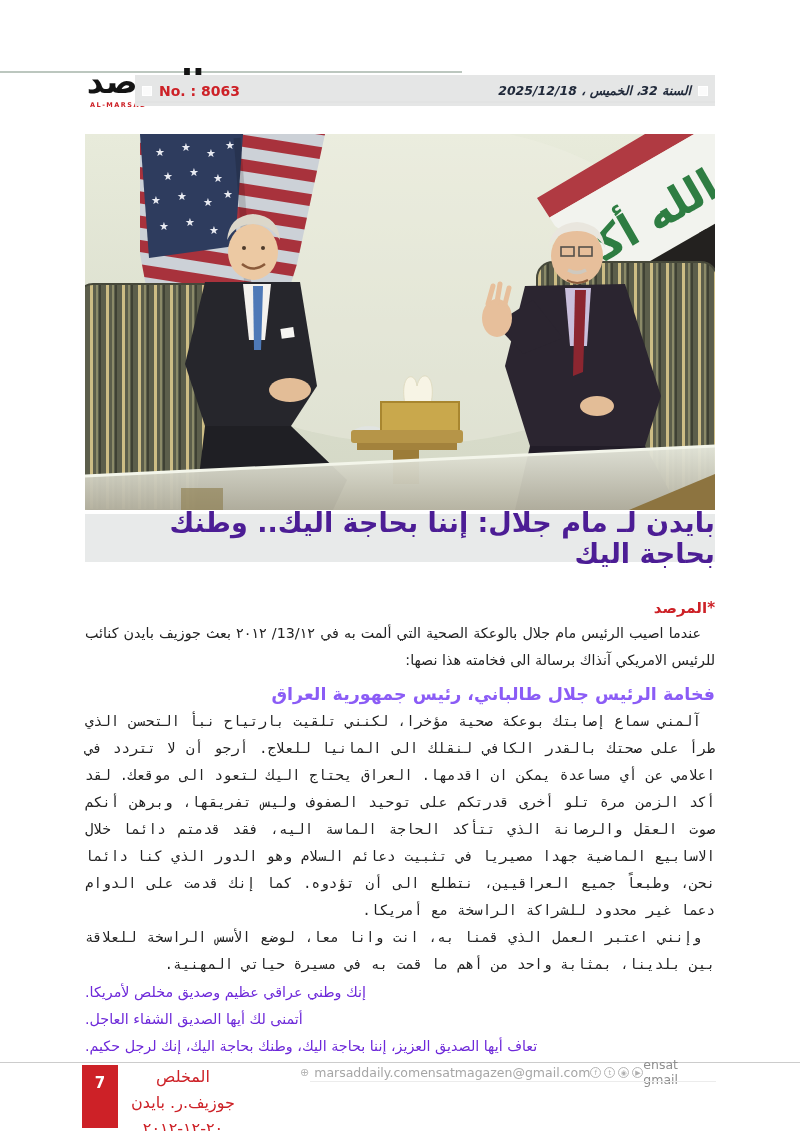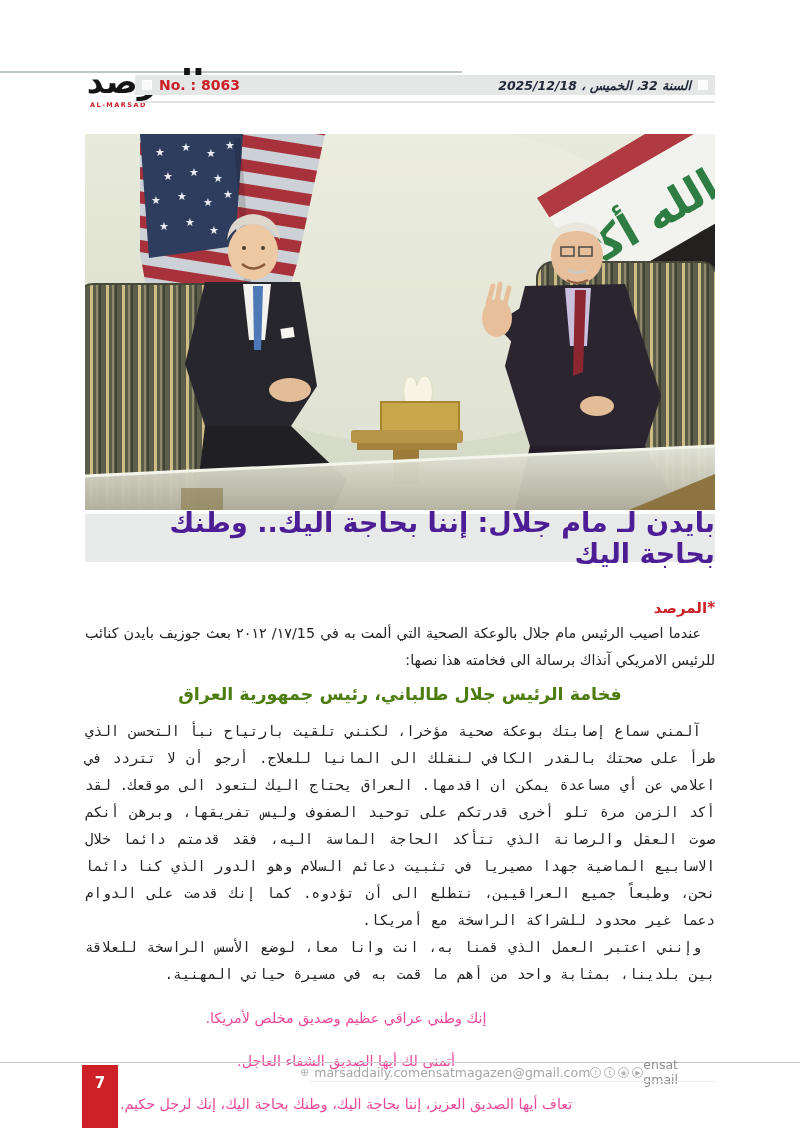--- a/index.html
+++ b/index.html
@@ -8,44 +8,44 @@
 
   
   .top-rule{position:absolute;left:0;top:71px;width:462px;height:2px;background:#bcc7bf;}
   .logo{position:absolute;left:84px;top:63px;width:120px;height:46px;}
   .logo-ar{position:relative;direction:rtl;font-size:33px;font-weight:bold;color:#141414;
            line-height:38px;letter-spacing:-1px;}
   .logo-dot{position:absolute;left:57px;top:12px;width:12px;height:12px;border-radius:50%;
             background:#cd2127;}
   .logo-la{position:absolute;left:6px;top:38px;font-size:6.5px;font-weight:bold;
            color:#cd2127;letter-spacing:1.5px;text-align:right;}
-  .meta-bar{position:absolute;left:135px;top:75px;width:580px;height:20px;background:#e5e6e6;
+  .meta-bar{position:absolute;left:135px;top:75px;width:580px;height:31px;background:#e5e6e6;
             display:flex;align-items:center;}
   .meta-sq{width:8px;height:8px;background:#fbfbfb;border:1px solid #fff;margin:0 7px;flex:0 0 auto;}
   .issue{color:#cd2127;font-weight:bold;font-size:14px;direction:ltr;}
   .edition-date{margin-left:auto;color:#20293a;font-weight:bold;font-size:12.5px;direction:rtl;font-style:italic;}
   .meta-underline{position:absolute;left:135px;top:101px;width:580px;height:2px;background:#e2e3e3;}
 
   
   .photo{position:absolute;left:85px;top:134px;width:630px;height:376px;background:#dfe3d4;
          box-shadow:0 0 0 1px #e3e3e3 inset;}
 
   
   .headline-bar{position:absolute;left:85px;top:514px;width:630px;height:48px;background:#e8eaea;
                 display:flex;align-items:center;justify-content:center;}
   .headline-bar h1{margin:0;direction:rtl;font-size:27px;font-weight:bold;color:#4c1d95;}
 
   
   .article{position:absolute;left:85px;top:598px;width:630px;direction:rtl;color:#232323;}
   .source-tag{color:#cd2127;font-weight:bold;font-size:15px;line-height:20px;margin:0 0 2px;}
   .intro{font-size:14.3px;line-height:27px;text-align:justify;text-indent:14px;margin:0 0 9px;}
-  .salutation{text-align:center;color:#4d7c0f;font-size:17.5px;font-weight:bold;margin:10px 0 15px;}
+  .salutation{color:#8b5cf6;font-size:17.5px;font-weight:bold;margin:10px 0 5px;}
   .body-par{font-size:14.3px;line-height:27px;text-align:justify;text-indent:14px;margin:0;font-family:Liberation Mono, monospace;}
-  .red-line{color:#ec4899;font-size:14.3px;line-height:27px;text-align:center;
-            padding-right:108px;margin:16px;}
+  .red-line{color:#6d28d9;font-size:14.3px;line-height:27px;text-align:left;
+            padding-right:108px;margin:0;}
   .signature{color:#cd2127;font-size:16px;line-height:26px;width:140px;
              margin:4px 462px 0 0;text-align:center;}
 
   
   .footer-rule{position:absolute;left:0;top:1062px;width:800px;height:1px;background:#cccccc;}
   .page-box{position:absolute;left:82px;top:1065px;width:36px;height:63px;background:#cd2127;
             color:#fff;font-weight:bold;font-size:15px;text-align:center;line-height:36px;}
   .footer-row{position:absolute;left:300px;top:1063px;width:416px;height:18px;display:flex;
               align-items:center;color:#a6a6a6;font-size:12.5px;justify-content:space-between;}
   .footer-item{display:flex;align-items:center;gap:5px;}
@@ -196,21 +196,21 @@
       </g>
     </svg>
   </div>
 
   <div class="headline-bar">
     <h1>بايدن لـ مام جلال: إننا بحاجة اليك.. وطنك بحاجة اليك</h1>
   </div>
 
   <div class="article">
     <p class="source-tag">*المرصد</p>
-    <p class="intro">عندما اصيب الرئيس مام جلال بالوعكة الصحية التي ألمت به في ١٧/15/ ٢٠١٢ بعث جوزيف بايدن كنائب للرئيس الامريكي آنذاك برسالة الى فخامته هذا نصها:</p>
+    <p class="intro">عندما اصيب الرئيس مام جلال بالوعكة الصحية التي ألمت به في 13/١٢/ ٢٠١٢ بعث جوزيف بايدن كنائب للرئيس الامريكي آنذاك برسالة الى فخامته هذا نصها:</p>
     <h2 class="salutation">فخامة الرئيس جلال طالباني، رئيس جمهورية العراق</h2>
     <p class="body-par">آلمني سماع إصابتك بوعكة صحية مؤخرا، لكنني تلقيت بارتياح نبأ التحسن الذي طرأ على صحتك بالقدر الكافي لنقلك الى المانيا للعلاج. أرجو أن لا تتردد في اعلامي عن أي مساعدة يمكن ان اقدمها. العراق يحتاج اليك لتعود الى موقعك. لقد أكد الزمن مرة تلو أخرى قدرتكم على توحيد الصفوف وليس تفريقها، وبرهن أنكم صوت العقل والرصانة الذي تتأكد الحاجة الماسة اليه، فقد قدمتم دائما خلال الاسابيع الماضية جهدا مصيريا في تثبيت دعائم السلام وهو الدور الذي كنا دائما نحن، وطبعاً جميع العراقيين، نتطلع الى أن تؤدوه. كما إنك قدمت على الدوام دعما غير محدود للشراكة الراسخة مع أمريكا.</p>
     <p class="body-par">وإنني اعتبر العمل الذي قمنا به، انت وانا معا، لوضع الأسس الراسخة للعلاقة بين بلدينا، بمثابة واحد من أهم ما قمت به في مسيرة حياتي المهنية.</p>
     <p class="red-line">إنك وطني عراقي عظيم وصديق مخلص لأمريكا.</p>
     <p class="red-line">أتمنى لك أيها الصديق الشفاء العاجل.</p>
     <p class="red-line">تعاف أيها الصديق العزيز، إننا بحاجة اليك، وطنك بحاجة اليك، إنك لرجل حكيم.</p>
     <div class="signature">
       <div>المخلص</div>
       <div>جوزيف.ر. بايدن</div>
       <div>٢٠-١٢-٢٠١٢</div>

